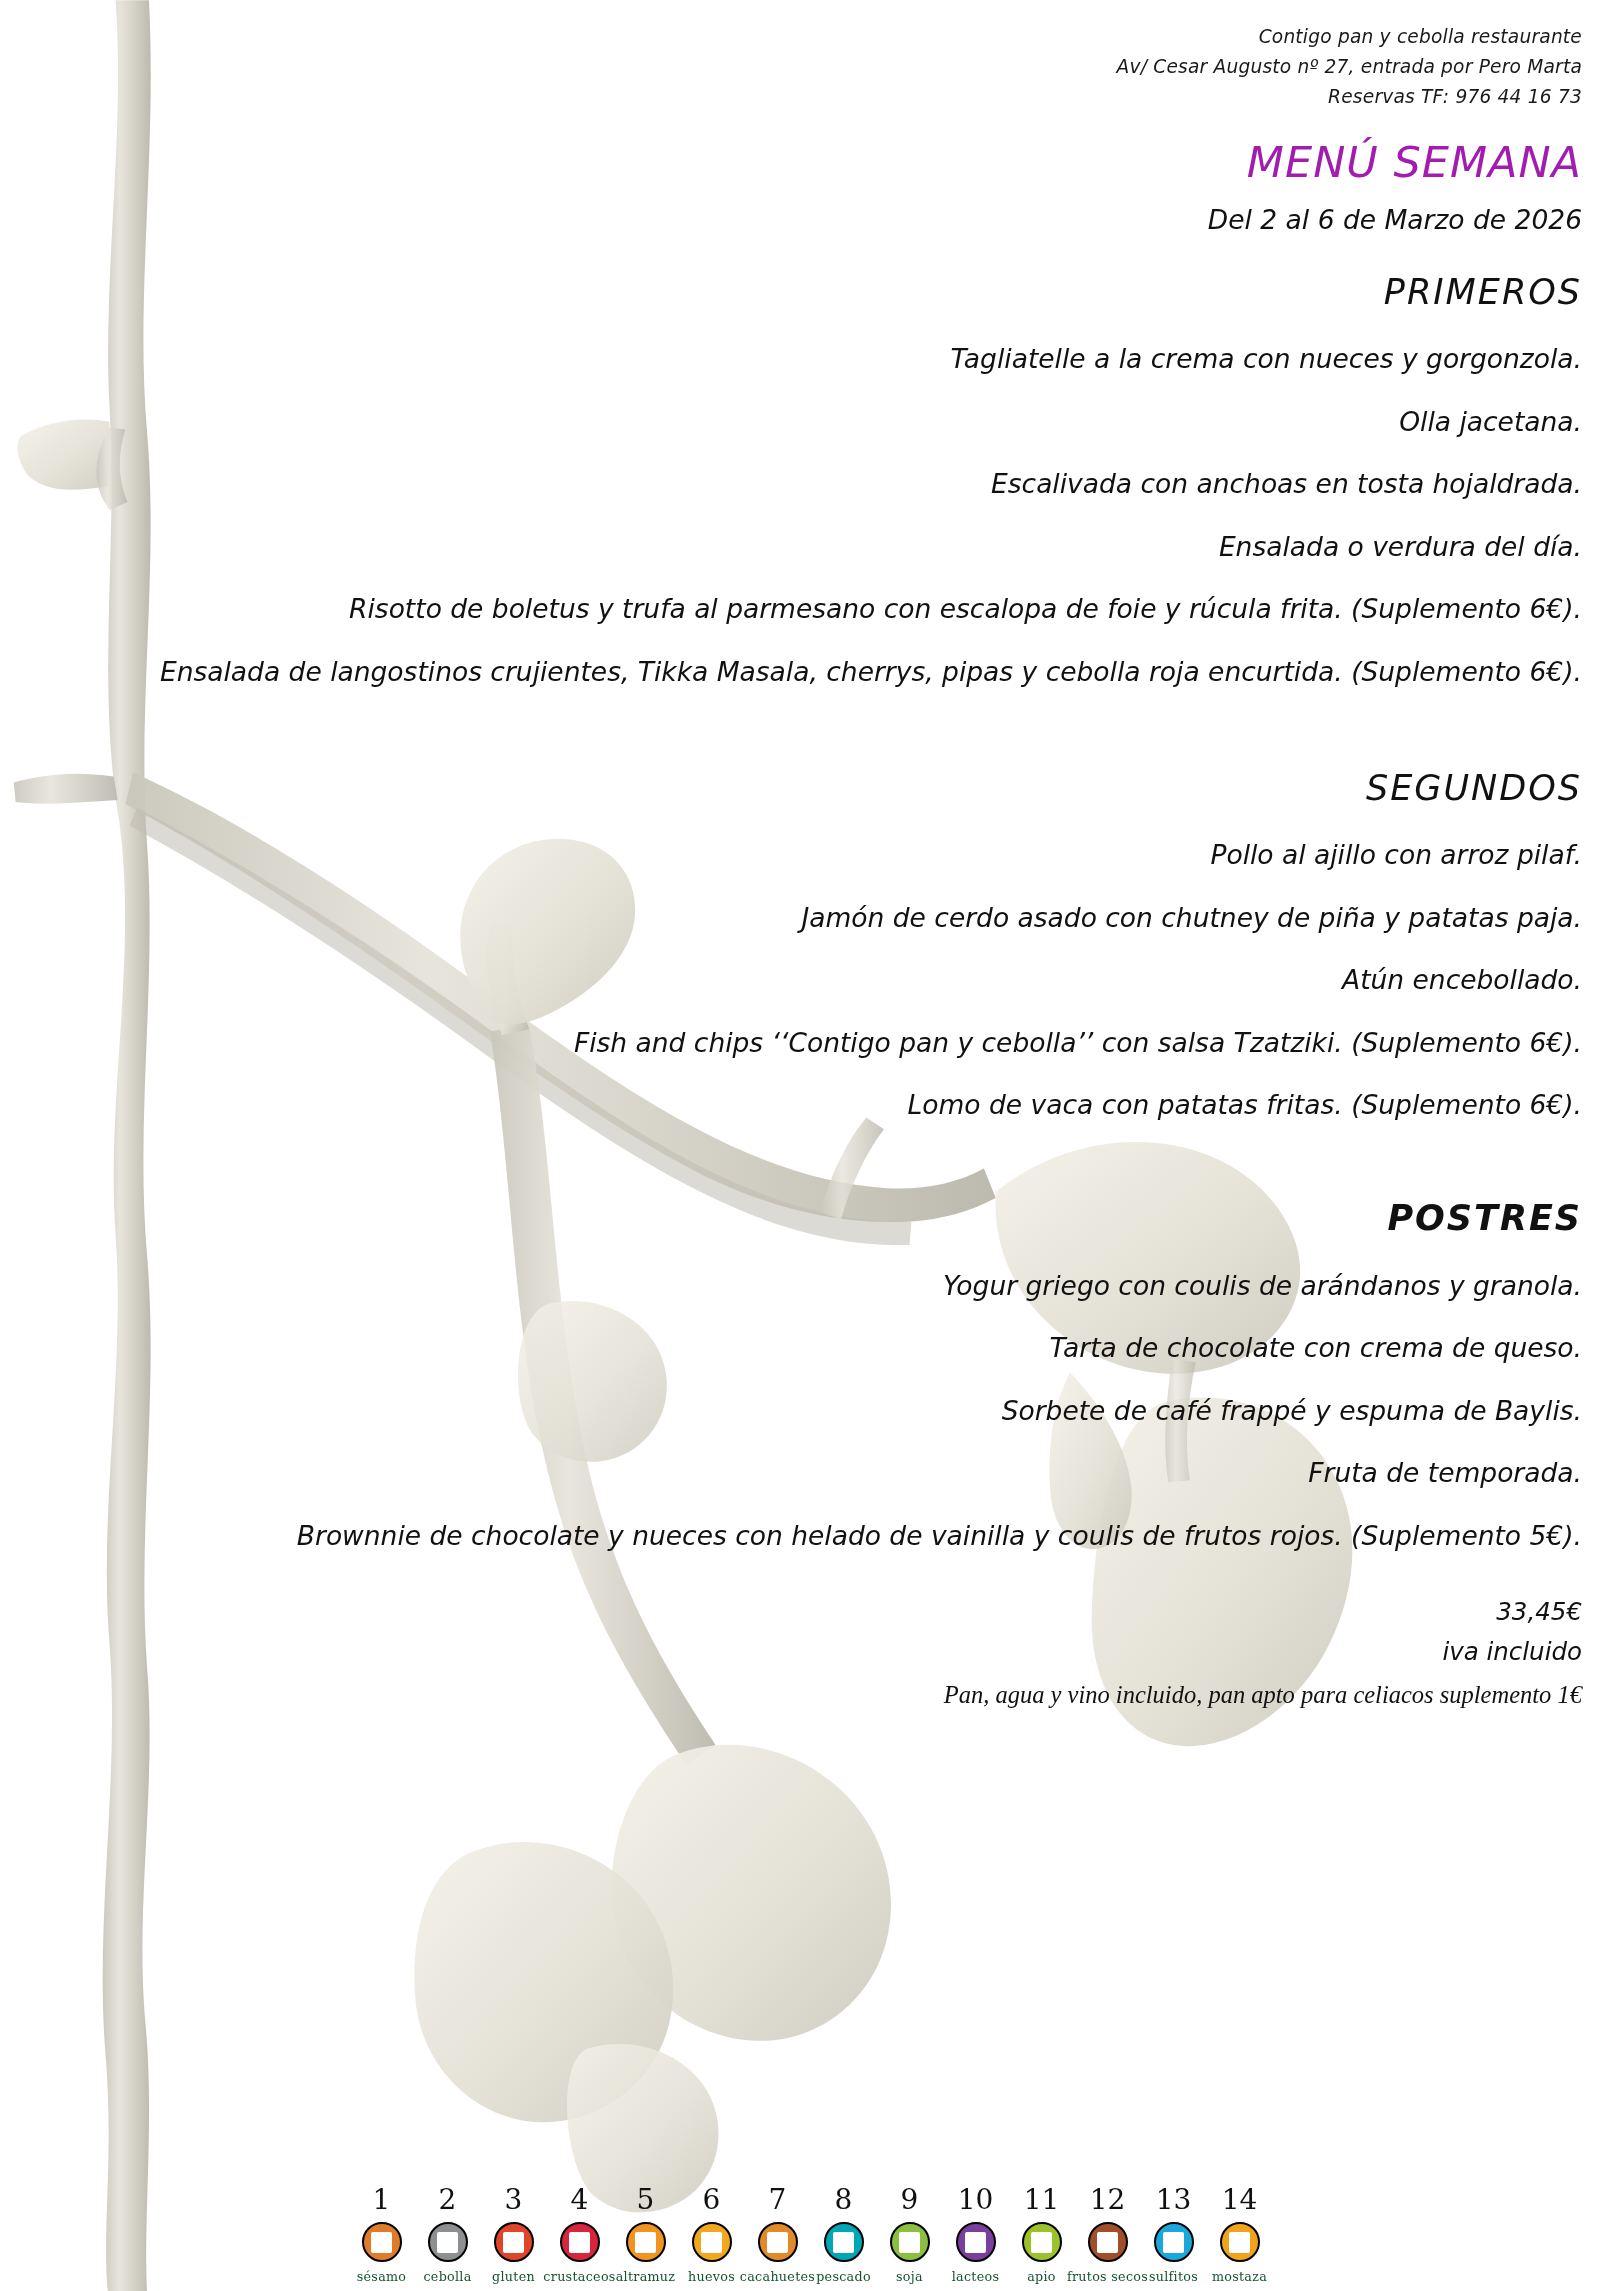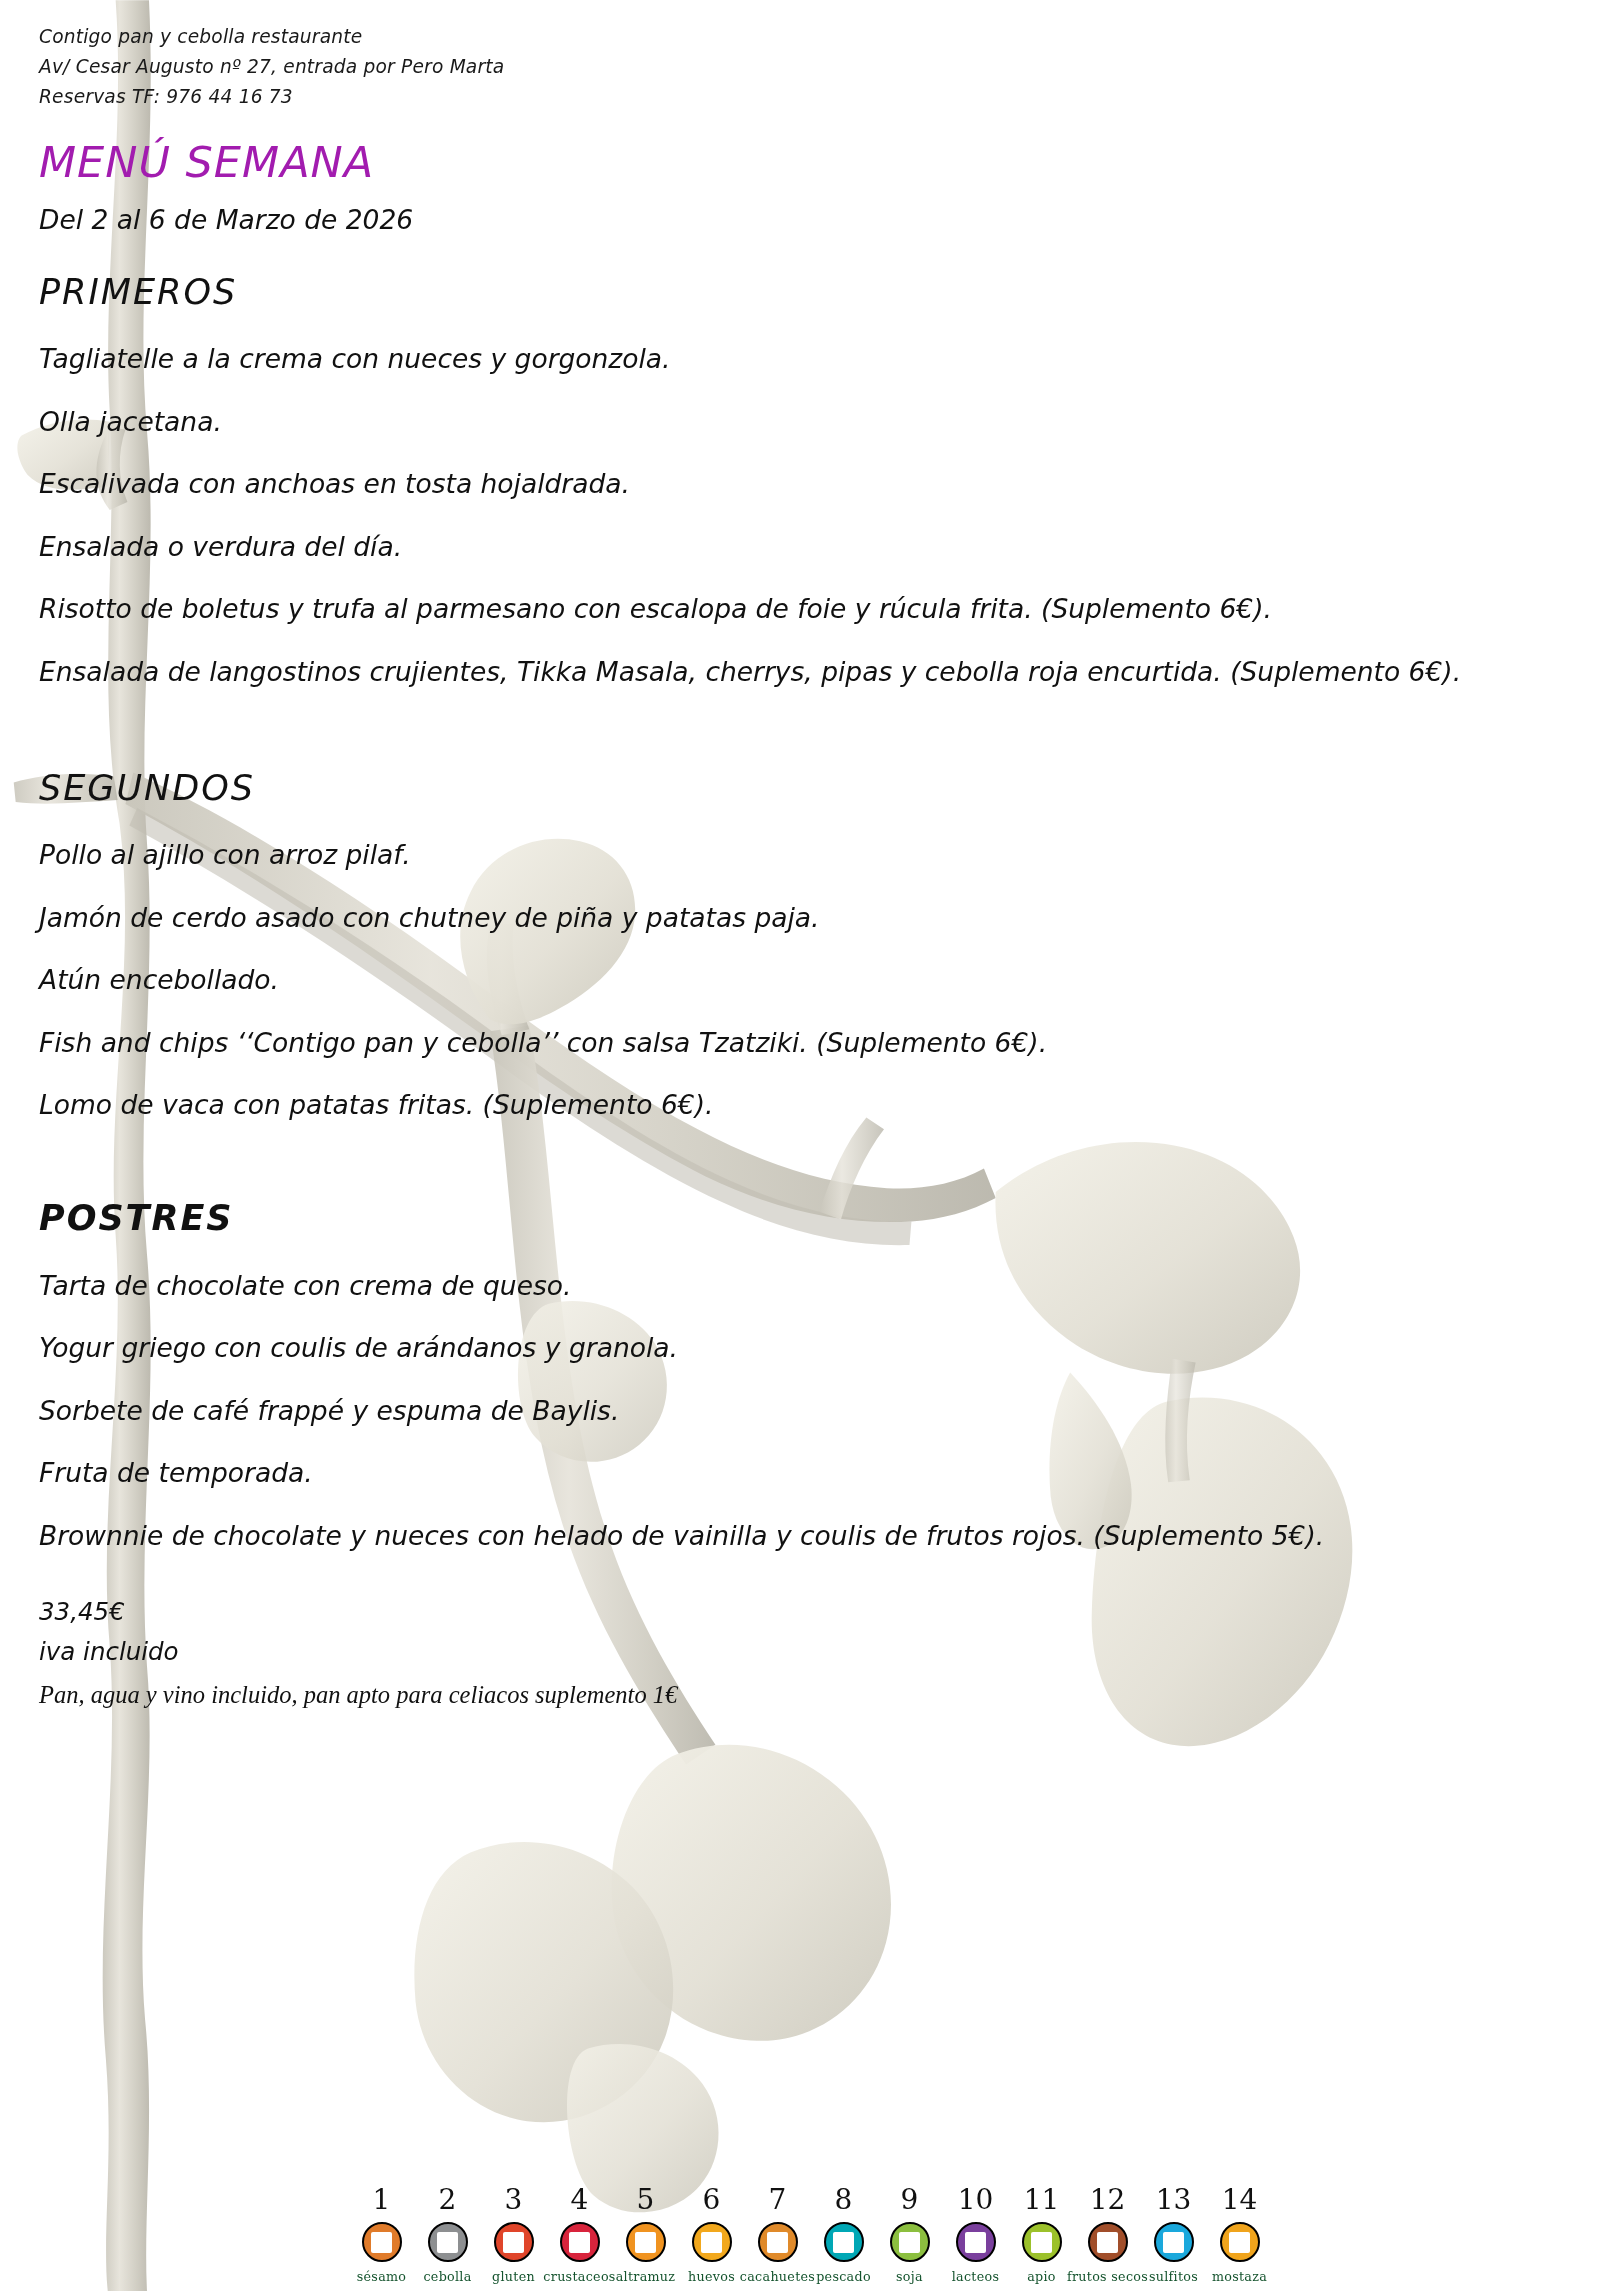--- a/index.html
+++ b/index.html
@@ -23,21 +23,21 @@
     pointer-events: none;
     z-index: 0;
   }
 
   
   .page {
     position: relative;
     z-index: 2;
     width: 1621px;
     padding: 21.6px 39px 0 39px;
-    text-align: left;
+    text-align: right;
   }
 
   .header-line {
     font-family: "DejaVu Sans", sans-serif;
     font-size: 18.6px;
     font-style: italic;
     line-height: 30px;
     letter-spacing: 0.2px;
     color: #1a1a1a;
   }
@@ -252,22 +252,22 @@
   <div class="dish">Ensalada de langostinos crujientes, Tikka Masala, cherrys, pipas y cebolla roja encurtida. (Suplemento 6€).</div>
 
   <div class="section-title seconds">SEGUNDOS</div>
   <div class="dish">Pollo al ajillo con arroz pilaf.</div>
   <div class="dish">Jamón de cerdo asado con chutney de piña y patatas paja.</div>
   <div class="dish">Atún encebollado.</div>
   <div class="dish">Fish and chips ‘‘Contigo pan y cebolla’’ con salsa Tzatziki. (Suplemento 6€).</div>
   <div class="dish">Lomo de vaca con patatas fritas. (Suplemento 6€).</div>
 
   <div class="section-title desserts">POSTRES</div>
+  <div class="dish">Yogur griego con coulis de arándanos y granola.</div>
   <div class="dish">Tarta de chocolate con crema de queso.</div>
-  <div class="dish">Yogur griego con coulis de arándanos y granola.</div>
   <div class="dish">Sorbete de café frappé y espuma de Baylis.</div>
   <div class="dish">Fruta de temporada.</div>
   <div class="dish">Brownnie de chocolate y nueces con helado de vainilla y coulis de frutos rojos. (Suplemento 5€).</div>
 
   <div class="price">33,45€</div>
   <div class="iva">iva incluido</div>
   <div class="included-note">Pan, agua y vino incluido, pan apto para celiacos suplemento 1€</div>
 </div>
 
 <div class="allergens" id="allergen-strip">

